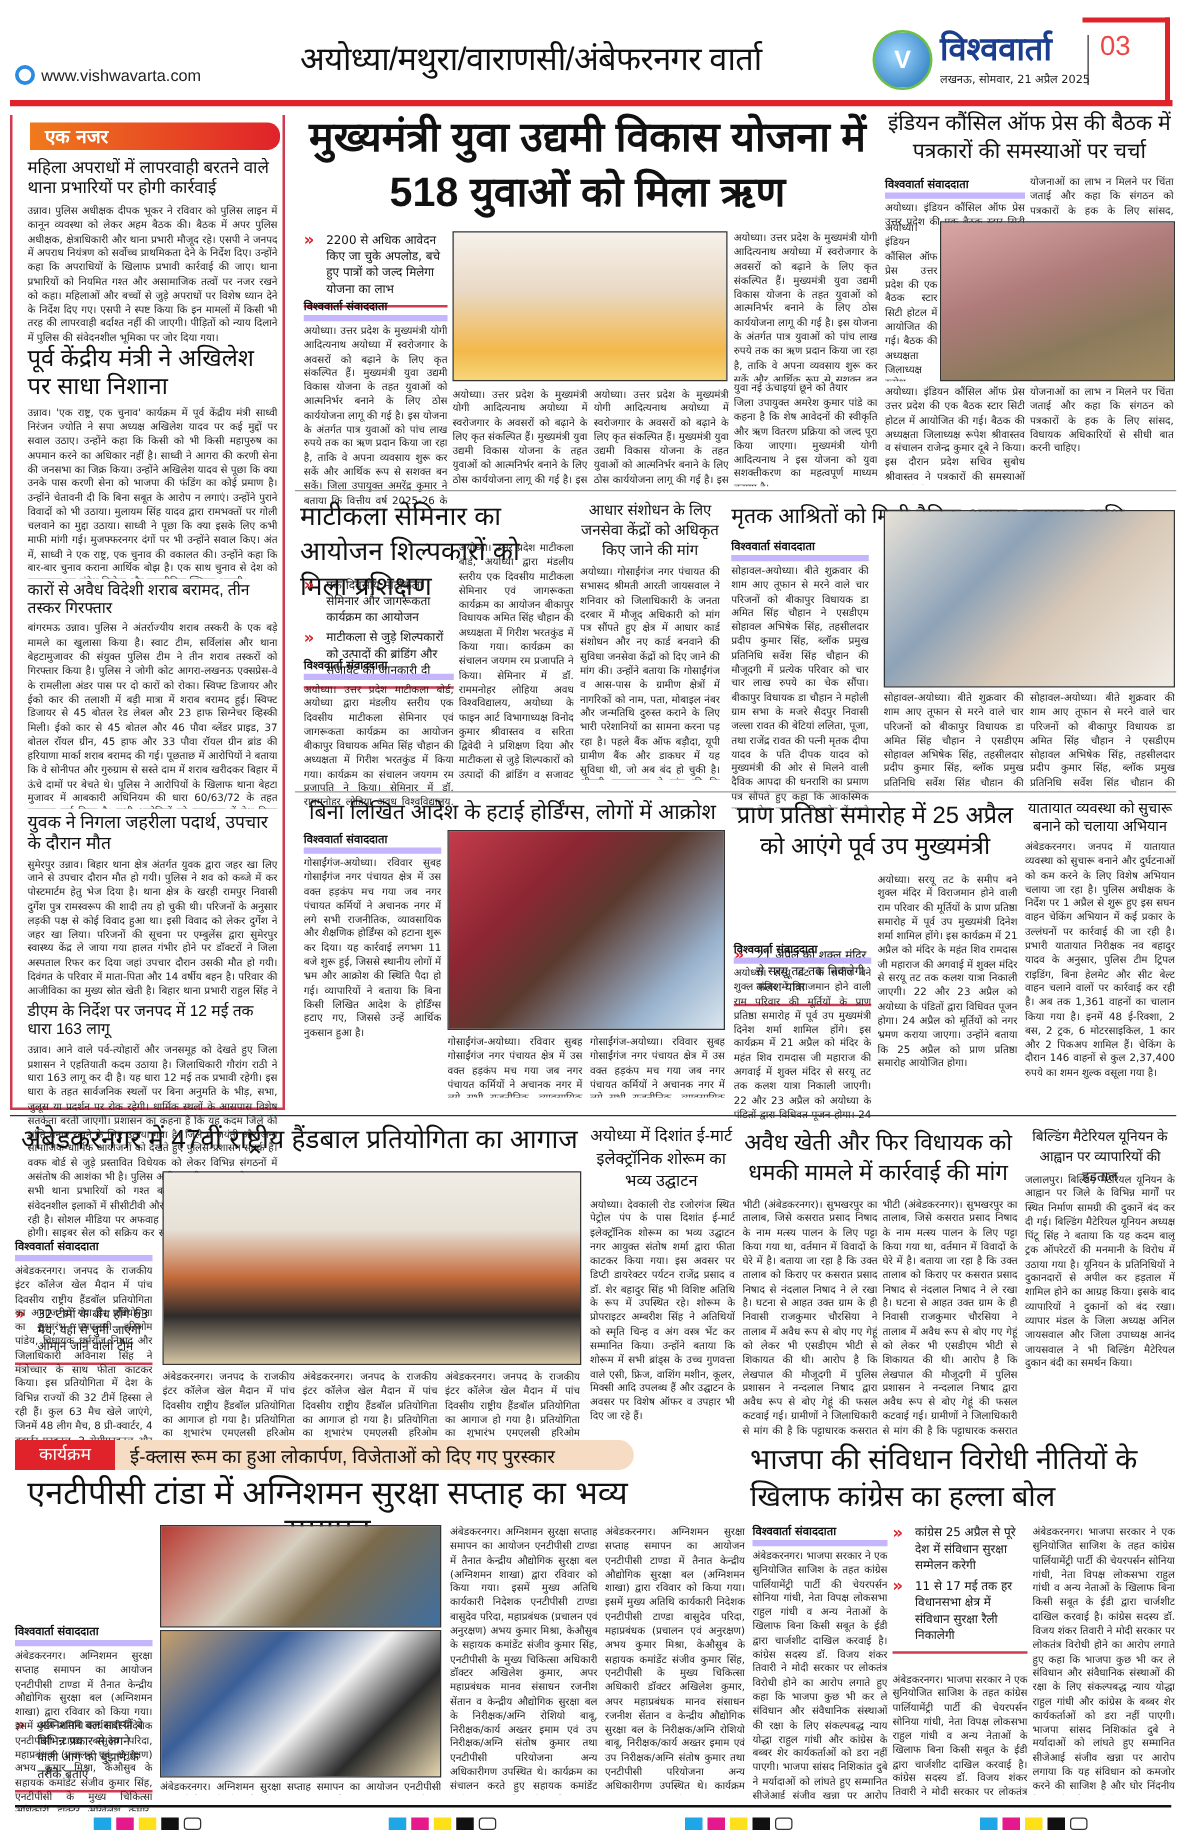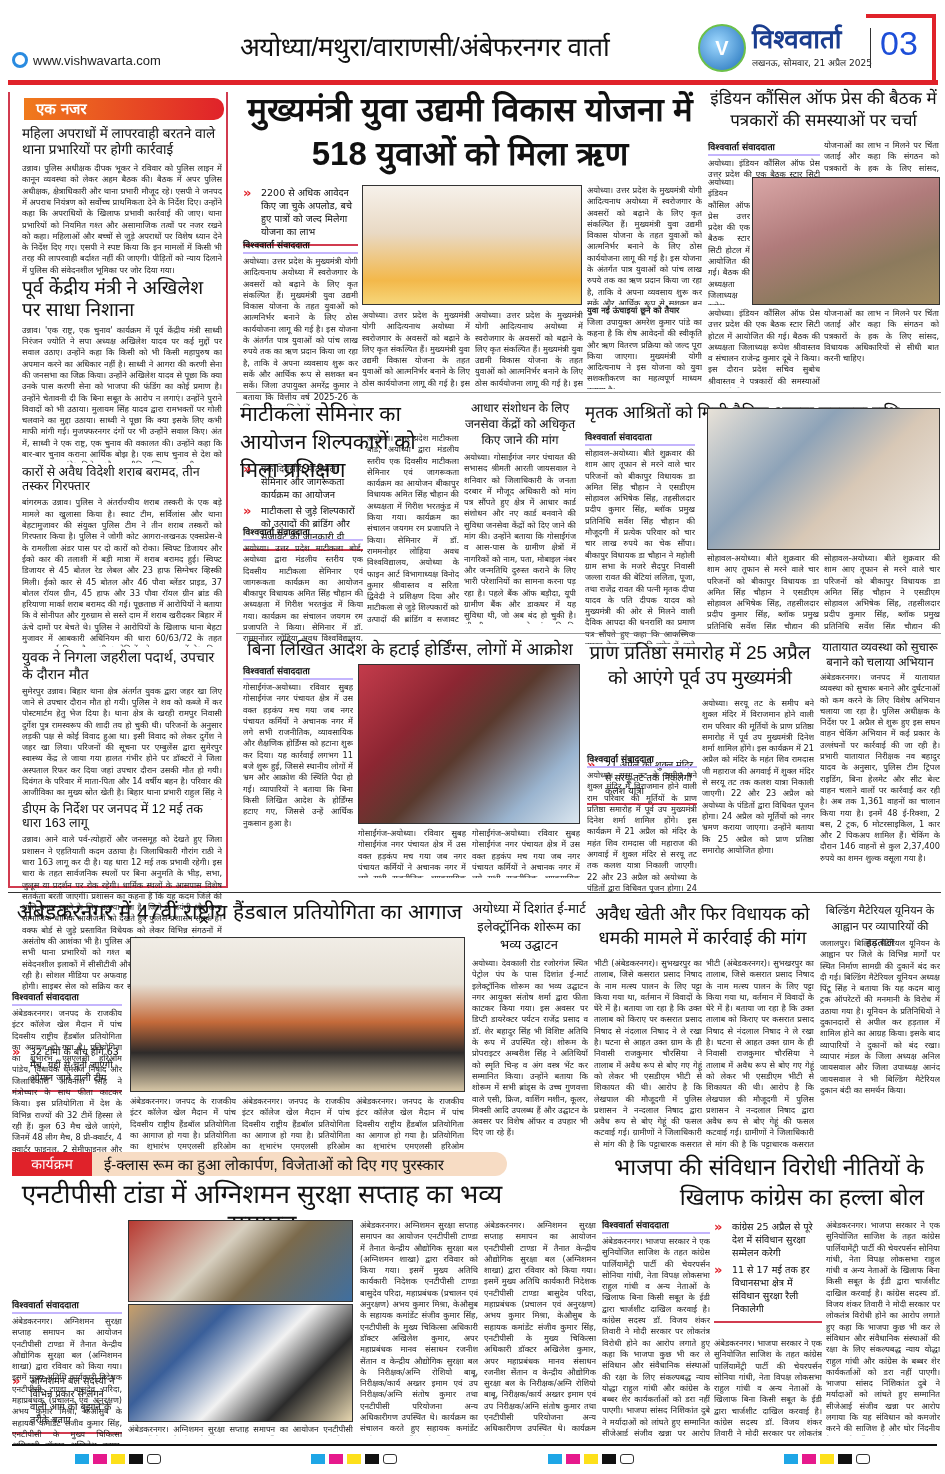--- a/index.html
+++ b/index.html
@@ -7,27 +7,27 @@
 .abs{position:absolute}
 .masthead{left:0;top:0;width:945px;height:80px}
 .url{left:12px;top:52px;font-size:13px;color:#222;font-family:"Liberation Sans",sans-serif;display:flex;align-items:center;gap:5px}
 .url .ie{width:16px;height:16px;border-radius:50%;border:3px solid #2a8be0;display:inline-block;position:relative}
 .section-title{left:240px;top:28px;font-size:26px;font-family:"Liberation Sans",sans-serif;color:#111;letter-spacing:-0.5px}
 .logo{left:698px;top:24px;width:48px;height:48px;border-radius:50%;background:radial-gradient(circle at 40% 40%,#9fd8ff,#1e6fb8);border:2px solid #6cc04a;display:flex;align-items:center;justify-content:center;color:#fff;font-weight:bold;font-size:20px;font-family:"Liberation Sans",sans-serif}
 .brand{left:752px;top:20px;font-size:26px;font-weight:bold;color:#1a3d8f;font-family:"Liberation Sans",sans-serif}
 .dateline{left:752px;top:56px;font-size:9px;color:#222}
 .pgbox{left:866px;top:14px;width:70px;height:68px;border-top:4px solid #e0222a;border-right:4px solid #e0222a}
 .pgdiv{left:870px;top:28px;width:1px;height:40px;background:#333}
-.pgnum{left:880px;top:24px;font-size:34px;font-family:"Liberation Sans",sans-serif;color:#1d4ed8}
+.pgnum{left:880px;top:24px;font-size:22px;font-family:"Liberation Sans",sans-serif;color:#ef4444}
 .redrule{left:8px;top:80px;width:930px;height:5px;background:#e0222a}
 .leftbox{left:8px;top:92px;width:220px;height:796px;border:2px solid #d13b4f;border-top:none;border-bottom-width:2px}
 .eknajar{left:24px;top:98px;width:200px;height:22px;background:linear-gradient(90deg,#f07a1c,#e0222a);border-radius:0 10px 10px 0;color:#fff;font-weight:bold;font-size:15px;padding-left:12px;line-height:22px}
 .hd{font-family:"Liberation Sans",sans-serif;color:#111;line-height:1.15}
 .body{font-size:8.2px;line-height:11.3px;color:#222;text-align:justify;overflow:hidden}
-.by{font-size:9px;font-weight:bold;border-bottom:2px solid #c4b5fd;padding-bottom:1px;margin-bottom:2px}
+.by{font-size:9px;font-weight:bold;border-bottom:5px solid #c4b5fd;padding-bottom:1px;margin-bottom:2px}
 .photo{background:linear-gradient(135deg,#c9a57c,#8f6a4a 40%,#b89a76 70%,#d8c2a1);border:1px solid #333}
 .bullet{font-size:11px;line-height:15px;color:#111;padding-left:18px;position:relative;border-bottom:2px solid #d13b4f;padding-bottom:6px}
 .bullet .chev{position:absolute;left:0;top:0;color:#e0222a;font-weight:bold;font-size:13px}
 .hrule{height:1px;background:#999}
 .karyakram{left:12px;top:1152px;width:495px;height:24px;background:#f7dcc4;border-radius:0 12px 12px 0}
 .karyakram .tag{position:absolute;left:0;top:0;height:24px;width:80px;background:#e0222a;color:#fff;font-size:14px;line-height:24px;text-align:center}
 .karyakram .txt{position:absolute;left:92px;top:2px;font-size:15px;font-family:"Liberation Sans",sans-serif}
 .cmyk{left:0;top:1448px;width:945px;height:22px;display:flex;justify-content:space-around;align-items:center}
 .cmyk .grp{display:flex;gap:4px}
 .cmyk span{width:14px;height:10px;display:inline-block}
@@ -72,21 +72,21 @@
 </div>
 <div class="abs" style="left:243px;top:238px;width:115px">
   <div class="by">विश्ववार्ता संवाददाता</div>
   <div class="body" style="height:150px">अयोध्या। उत्तर प्रदेश के मुख्यमंत्री योगी आदित्यनाथ अयोध्या में स्वरोजगार के अवसरों को बढ़ाने के लिए कृत संकल्पित हैं। मुख्यमंत्री युवा उद्यमी विकास योजना के तहत युवाओं को आत्मनिर्भर बनाने के लिए ठोस कार्ययोजना लागू की गई है। इस योजना के अंतर्गत पात्र युवाओं को पांच लाख रुपये तक का ऋण प्रदान किया जा रहा है, ताकि वे अपना व्यवसाय शुरू कर सकें और आर्थिक रूप से सशक्त बन सकें। जिला उपायुक्त अमरेंद्र कुमार ने बताया कि वित्तीय वर्ष 2025-26 के लिए अयोध्या जिले में इस योजना के तहत अब तक 2200 आवेदन अपलोड किए जा चुके हैं। इनमें से 2020 आवेदकों के नाम स्वीकृति के लिए विभिन्न बैंकों को भेजे गए हैं। प्रक्रिया में तेजी लाते हुए 615 आवेदकों के ऋण को मंजूरी मिल चुकी है और इनमें से 518 युवाओं को ऋण वितरित किया जा चुका है। यह पहल न केवल युवाओं को रोजगार के अवसर प्रदान कर रही है, बल्कि स्थानीय अर्थव्यवस्था को भी मजबूती दे रही है। योजना के तहत ऋण प्राप्त करने वाले युवा विभिन्न क्षेत्रों जैसे छोटे उद्योग, सेवा क्षेत्र, और कृषि-आधारित व्यवसाय शुरू कर रहे हैं। सरकार द्वारा बैंकों के साथ समन्वय स्थापित कर आवेदन प्रक्रिया को सरल बनाया गया है, ताकि अधिक से अधिक युवा इस योजना का लाभ उठा सकें।</div>
 </div>
 <div class="abs photo" style="left:362px;top:185px;width:220px;height:120px;background:linear-gradient(180deg,#f6f1ea 0%,#e9d9c4 40%,#f3b84a 80%,#f6d67a 100%)"></div>
 <div class="abs body" style="left:362px;top:310px;width:108px;height:78px">अयोध्या। उत्तर प्रदेश के मुख्यमंत्री योगी आदित्यनाथ अयोध्या में स्वरोजगार के अवसरों को बढ़ाने के लिए कृत संकल्पित हैं। मुख्यमंत्री युवा उद्यमी विकास योजना के तहत युवाओं को आत्मनिर्भर बनाने के लिए ठोस कार्ययोजना लागू की गई है। इस योजना के अंतर्गत पात्र युवाओं को पांच लाख रुपये तक का ऋण प्रदान किया जा रहा है, ताकि वे अपना व्यवसाय शुरू कर सकें और आर्थिक रूप से सशक्त बन सकें। जिला उपायुक्त अमरेंद्र कुमार ने बताया कि वित्तीय वर्ष 2025-26 के लिए अयोध्या जिले में इस योजना के तहत अब तक 2200 आवेदन अपलोड किए जा चुके हैं। इनमें से 2020 आवेदकों के नाम स्वीकृति के लिए विभिन्न बैंकों को भेजे गए हैं। प्रक्रिया में तेजी लाते हुए 615 आवेदकों के ऋण को मंजूरी मिल चुकी है और इनमें से 518 युवाओं को ऋण वितरित किया जा चुका है। यह पहल न केवल युवाओं को रोजगार के अवसर प्रदान कर रही है, बल्कि स्थानीय अर्थव्यवस्था को भी मजबूती दे रही है। योजना के तहत ऋण प्राप्त करने वाले युवा विभिन्न क्षेत्रों जैसे छोटे उद्योग, सेवा क्षेत्र, और कृषि-आधारित व्यवसाय शुरू कर रहे हैं। सरकार द्वारा बैंकों के साथ समन्वय स्थापित कर आवेदन प्रक्रिया को सरल बनाया गया है, ताकि अधिक से अधिक युवा इस योजना का लाभ उठा सकें।</div>
 <div class="abs body" style="left:475px;top:310px;width:108px;height:78px">अयोध्या। उत्तर प्रदेश के मुख्यमंत्री योगी आदित्यनाथ अयोध्या में स्वरोजगार के अवसरों को बढ़ाने के लिए कृत संकल्पित हैं। मुख्यमंत्री युवा उद्यमी विकास योजना के तहत युवाओं को आत्मनिर्भर बनाने के लिए ठोस कार्ययोजना लागू की गई है। इस योजना के अंतर्गत पात्र युवाओं को पांच लाख रुपये तक का ऋण प्रदान किया जा रहा है, ताकि वे अपना व्यवसाय शुरू कर सकें और आर्थिक रूप से सशक्त बन सकें। जिला उपायुक्त अमरेंद्र कुमार ने बताया कि वित्तीय वर्ष 2025-26 के लिए अयोध्या जिले में इस योजना के तहत अब तक 2200 आवेदन अपलोड किए जा चुके हैं। इनमें से 2020 आवेदकों के नाम स्वीकृति के लिए विभिन्न बैंकों को भेजे गए हैं। प्रक्रिया में तेजी लाते हुए 615 आवेदकों के ऋण को मंजूरी मिल चुकी है और इनमें से 518 युवाओं को ऋण वितरित किया जा चुका है। यह पहल न केवल युवाओं को रोजगार के अवसर प्रदान कर रही है, बल्कि स्थानीय अर्थव्यवस्था को भी मजबूती दे रही है। योजना के तहत ऋण प्राप्त करने वाले युवा विभिन्न क्षेत्रों जैसे छोटे उद्योग, सेवा क्षेत्र, और कृषि-आधारित व्यवसाय शुरू कर रहे हैं। सरकार द्वारा बैंकों के साथ समन्वय स्थापित कर आवेदन प्रक्रिया को सरल बनाया गया है, ताकि अधिक से अधिक युवा इस योजना का लाभ उठा सकें।</div>
 <div class="abs" style="left:587px;top:185px;width:115px">
   <div class="body" style="height:120px">अयोध्या। उत्तर प्रदेश के मुख्यमंत्री योगी आदित्यनाथ अयोध्या में स्वरोजगार के अवसरों को बढ़ाने के लिए कृत संकल्पित हैं। मुख्यमंत्री युवा उद्यमी विकास योजना के तहत युवाओं को आत्मनिर्भर बनाने के लिए ठोस कार्ययोजना लागू की गई है। इस योजना के अंतर्गत पात्र युवाओं को पांच लाख रुपये तक का ऋण प्रदान किया जा रहा है, ताकि वे अपना व्यवसाय शुरू कर सकें और आर्थिक रूप से सशक्त बन सकें। जिला उपायुक्त अमरेंद्र कुमार ने बताया कि वित्तीय वर्ष 2025-26 के लिए अयोध्या जिले में इस योजना के तहत अब तक 2200 आवेदन अपलोड किए जा चुके हैं। इनमें से 2020 आवेदकों के नाम स्वीकृति के लिए विभिन्न बैंकों को भेजे गए हैं। प्रक्रिया में तेजी लाते हुए 615 आवेदकों के ऋण को मंजूरी मिल चुकी है और इनमें से 518 युवाओं को ऋण वितरित किया जा चुका है। यह पहल न केवल युवाओं को रोजगार के अवसर प्रदान कर रही है, बल्कि स्थानीय अर्थव्यवस्था को भी मजबूती दे रही है। योजना के तहत ऋण प्राप्त करने वाले युवा विभिन्न क्षेत्रों जैसे छोटे उद्योग, सेवा क्षेत्र, और कृषि-आधारित व्यवसाय शुरू कर रहे हैं। सरकार द्वारा बैंकों के साथ समन्वय स्थापित कर आवेदन प्रक्रिया को सरल बनाया गया है, ताकि अधिक से अधिक युवा इस योजना का लाभ उठा सकें।</div>
-  <div class="body" style="font-weight:bold;height:12px">युवा नई ऊंचाइयां छूने को तैयार</div>
+  <div class="body" style="font-weight:normal;height:12px">युवा नई ऊंचाइयां छूने को तैयार</div>
   <div class="body" style="height:72px">जिला उपायुक्त अमरेश कुमार पांडे का कहना है कि शेष आवेदनों की स्वीकृति और ऋण वितरण प्रक्रिया को जल्द पूरा किया जाएगा। मुख्यमंत्री योगी आदित्यनाथ ने इस योजना को युवा सशक्तीकरण का महत्वपूर्ण माध्यम बताया है।</div>
 </div>
 
 <div class="abs hd" style="left:706px;top:88px;width:235px;font-size:17px;text-align:center;line-height:22px">इंडियन कौंसिल ऑफ प्रेस की बैठक में पत्रकारों की समस्याओं पर चर्चा</div>
 <div class="abs" style="left:708px;top:140px;width:112px">
   <div class="by">विश्ववार्ता संवाददाता</div>
   <div class="body" style="height:22px">अयोध्या। इंडियन कौंसिल ऑफ प्रेस उत्तर प्रदेश की एक बैठक स्टार सिटी होटल में आयोजित की गई। बैठक की अध्यक्षता जिलाध्यक्ष रूपेश श्रीवास्तव व संचालन राजेन्द्र कुमार दूबे ने किया। इस दौरान प्रदेश सचिव सुबोध श्रीवास्तव ने पत्रकारों की समस्याओं पर चर्चा की।</div>
 </div>
 <div class="abs body" style="left:824px;top:140px;width:115px;height:34px">योजनाओं का लाभ न मिलने पर चिंता जताई और कहा कि संगठन को पत्रकारों के हक के लिए सांसद, विधायक अधिकारियों से सीधी बात करनी चाहिए।</div>
 <div class="abs photo" style="left:752px;top:177px;width:188px;height:128px;background:linear-gradient(160deg,#d9a6a6,#b07b7b 40%,#8c7a5d 70%,#a18c62)"></div>
@@ -182,21 +182,21 @@
 <div class="abs" style="left:12px;top:1298px;width:110px">
   <div class="by">विश्ववार्ता संवाददाता</div>
   <div class="body" style="height:130px">अंबेडकरनगर। अग्निशमन सुरक्षा सप्ताह समापन का आयोजन एनटीपीसी टाण्डा में तैनात केन्द्रीय औद्योगिक सुरक्षा बल (अग्निशमन शाखा) द्वारा रविवार को किया गया। इसमें मुख्य अतिथि कार्यकारी निदेशक एनटीपीसी टाण्डा बासुदेव परिदा, महाप्रबंधक (प्रचालन एवं अनुरक्षण) अभय कुमार मिश्रा, केऔसुब के सहायक कमांडेंट संजीव कुमार सिंह, एनटीपीसी के मुख्य चिकित्सा अधिकारी डॉक्टर अखिलेश कुमार, अपर महाप्रबंधक मानव संसाधन रजनीश सेंतान व केन्द्रीय औद्योगिक सुरक्षा बल के निरीक्षक/अग्नि रोशियो बाबू, निरीक्षक/कार्य अख्तर इमाम एवं उप निरीक्षक/अग्नि संतोष कुमार तथा एनटीपीसी परियोजना अन्य अधिकारीगण उपस्थित थे। कार्यक्रम का संचालन करते हुए सहायक कमांडेंट संजीव कुमार सिंह ने अग्नि सुरक्षा जागरूकता के संबंध में सप्ताह के दौरान आयोजित किये गये कार्यक्रम की विधिवत जानकारी दी। कार्यक्रम के दौरान अग्निशमन बल सदस्यों द्वारा विभिन्न प्रकार से लगने वाली आग को किस प्रकार बुझाया जाए तथा बचाव कार्य संबंधित शानदार अग्निशमन प्रदर्शन प्रस्तुत किया। कार्यकारी निदेशक एनटीपीसी टाण्डा परिदा ने अपने संबोधन में बताया कि अग्नि सुरक्षा जन जागरूकता के द्वारा हम आग से होने वाली दुर्घटनाओं से निजात पा सकते हैं। केऔसुब (अग्निशमन शाखा) के द्वारा अग्नि सुरक्षा से संबंधित किये जा रहे प्रयासों की भूरि-भूरि प्रशंसा मुख्य अतिथि कार्यकारी निदेशक ने की।</div>
 </div>
 <div class="abs photo" style="left:128px;top:1220px;width:225px;height:82px;background:linear-gradient(135deg,#b83a32,#d7cfbf 40%,#7b6a4c 60%,#3f6fa0)"></div>
 <div class="abs photo" style="left:128px;top:1304px;width:225px;height:118px;background:linear-gradient(135deg,#c9a06a,#3a5f9a 30%,#f2f2f2 55%,#2b2b2b 75%,#e6d6b0)"></div>
 <div class="abs body" style="left:128px;top:1424px;width:225px;height:12px">अंबेडकरनगर। अग्निशमन सुरक्षा सप्ताह समापन का आयोजन एनटीपीसी टाण्डा में तैनात केन्द्रीय औद्योगिक सुरक्षा बल (अग्निशमन शाखा) द्वारा रविवार को किया गया। इसमें मुख्य अतिथि कार्यकारी निदेशक एनटीपीसी टाण्डा बासुदेव परिदा, महाप्रबंधक (प्रचालन एवं अनुरक्षण) अभय कुमार मिश्रा, केऔसुब के सहायक कमांडेंट संजीव कुमार सिंह, एनटीपीसी के मुख्य चिकित्सा अधिकारी डॉक्टर अखिलेश कुमार, अपर महाप्रबंधक मानव संसाधन रजनीश सेंतान व केन्द्रीय औद्योगिक सुरक्षा बल के निरीक्षक/अग्नि रोशियो बाबू, निरीक्षक/कार्य अख्तर इमाम एवं उप निरीक्षक/अग्नि संतोष कुमार तथा एनटीपीसी परियोजना अन्य अधिकारीगण उपस्थित थे। कार्यक्रम का संचालन करते हुए सहायक कमांडेंट संजीव कुमार सिंह ने अग्नि सुरक्षा जागरूकता के संबंध में सप्ताह के दौरान आयोजित किये गये कार्यक्रम की विधिवत जानकारी दी। कार्यक्रम के दौरान अग्निशमन बल सदस्यों द्वारा विभिन्न प्रकार से लगने वाली आग को किस प्रकार बुझाया जाए तथा बचाव कार्य संबंधित शानदार अग्निशमन प्रदर्शन प्रस्तुत किया। कार्यकारी निदेशक एनटीपीसी टाण्डा परिदा ने अपने संबोधन में बताया कि अग्नि सुरक्षा जन जागरूकता के द्वारा हम आग से होने वाली दुर्घटनाओं से निजात पा सकते हैं। केऔसुब (अग्निशमन शाखा) के द्वारा अग्नि सुरक्षा से संबंधित किये जा रहे प्रयासों की भूरि-भूरि प्रशंसा मुख्य अतिथि कार्यकारी निदेशक ने की।</div>
 <div class="abs body" style="left:360px;top:1220px;width:118px;height:216px">अंबेडकरनगर। अग्निशमन सुरक्षा सप्ताह समापन का आयोजन एनटीपीसी टाण्डा में तैनात केन्द्रीय औद्योगिक सुरक्षा बल (अग्निशमन शाखा) द्वारा रविवार को किया गया। इसमें मुख्य अतिथि कार्यकारी निदेशक एनटीपीसी टाण्डा बासुदेव परिदा, महाप्रबंधक (प्रचालन एवं अनुरक्षण) अभय कुमार मिश्रा, केऔसुब के सहायक कमांडेंट संजीव कुमार सिंह, एनटीपीसी के मुख्य चिकित्सा अधिकारी डॉक्टर अखिलेश कुमार, अपर महाप्रबंधक मानव संसाधन रजनीश सेंतान व केन्द्रीय औद्योगिक सुरक्षा बल के निरीक्षक/अग्नि रोशियो बाबू, निरीक्षक/कार्य अख्तर इमाम एवं उप निरीक्षक/अग्नि संतोष कुमार तथा एनटीपीसी परियोजना अन्य अधिकारीगण उपस्थित थे। कार्यक्रम का संचालन करते हुए सहायक कमांडेंट संजीव कुमार सिंह ने अग्नि सुरक्षा जागरूकता के संबंध में सप्ताह के दौरान आयोजित किये गये कार्यक्रम की विधिवत जानकारी दी। कार्यक्रम के दौरान अग्निशमन बल सदस्यों द्वारा विभिन्न प्रकार से लगने वाली आग को किस प्रकार बुझाया जाए तथा बचाव कार्य संबंधित शानदार अग्निशमन प्रदर्शन प्रस्तुत किया। कार्यकारी निदेशक एनटीपीसी टाण्डा परिदा ने अपने संबोधन में बताया कि अग्नि सुरक्षा जन जागरूकता के द्वारा हम आग से होने वाली दुर्घटनाओं से निजात पा सकते हैं। केऔसुब (अग्निशमन शाखा) के द्वारा अग्नि सुरक्षा से संबंधित किये जा रहे प्रयासों की भूरि-भूरि प्रशंसा मुख्य अतिथि कार्यकारी निदेशक ने की।</div>
 <div class="abs body" style="left:484px;top:1220px;width:112px;height:216px">अंबेडकरनगर। अग्निशमन सुरक्षा सप्ताह समापन का आयोजन एनटीपीसी टाण्डा में तैनात केन्द्रीय औद्योगिक सुरक्षा बल (अग्निशमन शाखा) द्वारा रविवार को किया गया। इसमें मुख्य अतिथि कार्यकारी निदेशक एनटीपीसी टाण्डा बासुदेव परिदा, महाप्रबंधक (प्रचालन एवं अनुरक्षण) अभय कुमार मिश्रा, केऔसुब के सहायक कमांडेंट संजीव कुमार सिंह, एनटीपीसी के मुख्य चिकित्सा अधिकारी डॉक्टर अखिलेश कुमार, अपर महाप्रबंधक मानव संसाधन रजनीश सेंतान व केन्द्रीय औद्योगिक सुरक्षा बल के निरीक्षक/अग्नि रोशियो बाबू, निरीक्षक/कार्य अख्तर इमाम एवं उप निरीक्षक/अग्नि संतोष कुमार तथा एनटीपीसी परियोजना अन्य अधिकारीगण उपस्थित थे। कार्यक्रम का संचालन करते हुए सहायक कमांडेंट संजीव कुमार सिंह ने अग्नि सुरक्षा जागरूकता के संबंध में सप्ताह के दौरान आयोजित किये गये कार्यक्रम की विधिवत जानकारी दी। कार्यक्रम के दौरान अग्निशमन बल सदस्यों द्वारा विभिन्न प्रकार से लगने वाली आग को किस प्रकार बुझाया जाए तथा बचाव कार्य संबंधित शानदार अग्निशमन प्रदर्शन प्रस्तुत किया। कार्यकारी निदेशक एनटीपीसी टाण्डा परिदा ने अपने संबोधन में बताया कि अग्नि सुरक्षा जन जागरूकता के द्वारा हम आग से होने वाली दुर्घटनाओं से निजात पा सकते हैं। केऔसुब (अग्निशमन शाखा) के द्वारा अग्नि सुरक्षा से संबंधित किये जा रहे प्रयासों की भूरि-भूरि प्रशंसा मुख्य अतिथि कार्यकारी निदेशक ने की।</div>
 
-<div class="abs hd" style="left:584px;top:1152px;width:340px;font-size:23px;text-align:right;line-height:30px">भाजपा की संविधान विरोधी नीतियों के खिलाफ कांग्रेस का हल्ला बोल</div>
+<div class="abs hd" style="left:600px;top:1152px;width:340px;font-size:23px;text-align:left;line-height:30px">भाजपा की संविधान विरोधी नीतियों के खिलाफ कांग्रेस का हल्ला बोल</div>
 <div class="abs" style="left:602px;top:1218px;width:108px">
   <div class="by">विश्ववार्ता संवाददाता</div>
   <div class="body" style="height:200px">अंबेडकरनगर। भाजपा सरकार ने एक सुनियोजित साजिश के तहत कांग्रेस पार्लियामेंट्री पार्टी की चेयरपर्सन सोनिया गांधी, नेता विपक्ष लोकसभा राहुल गांधी व अन्य नेताओं के खिलाफ बिना किसी सबूत के ईडी द्वारा चार्जशीट दाखिल करवाई है। कांग्रेस सदस्य डॉ. विजय शंकर तिवारी ने मोदी सरकार पर लोकतंत्र विरोधी होने का आरोप लगाते हुए कहा कि भाजपा कुछ भी कर ले संविधान और संवैधानिक संस्थाओं की रक्षा के लिए संकल्पबद्ध न्याय योद्धा राहुल गांधी और कांग्रेस के बब्बर शेर कार्यकर्ताओं को डरा नहीं पाएगी। भाजपा सांसद निशिकांत दुबे ने मर्यादाओं को लांघते हुए सम्मानित सीजेआई संजीव खन्ना पर आरोप लगाया कि यह संविधान को कमजोर करने की साजिश है और घोर निंदनीय है। इसके लिए मोदी सरकार 146 करोड़ देशवासियों से माफी मांग प्रायश्चित करे। कांग्रेस ने भाजपा और मोदी सरकार की संविधान विरोधी नीतियों के खिलाफ 25 अप्रैल से पूरे देश में संविधान सुरक्षा सम्मेलन कर 11 से 17 मई तक हर विधानसभा क्षेत्र में संविधान सुरक्षा रैली और 25 मई से 30 मई तक देश के हर घर में संविधान की सुरक्षा और सम्मान को लेकर सम्पर्क कर मोदी सरकार की जन विरोधी नीतियों को उजागर करेगी। इसी क्रम में 21 अप्रैल से 24 अप्रैल तक हर जनपद में कांग्रेस के शीर्ष नेता प्रेस कॉन्फ्रेंस कर देश के चतुर्थ स्तंभ के माध्यम से जन जन तक संविधान के सम्मान की सुरक्षा की बात पहुंचाएंगे।</div>
 </div>
 <div class="abs" style="left:714px;top:1220px;width:108px">
   <div class="bullet" style="border:none;padding-bottom:0;font-size:9.5px;line-height:13px"><span class="chev">»</span><span>कांग्रेस 25 अप्रैल से पूरे देश में संविधान सुरक्षा सम्मेलन करेगी</span></div>
   <div class="bullet" style="font-size:9.5px;line-height:13px;margin-top:4px"><span class="chev">»</span><span>11 से 17 मई तक हर विधानसभा क्षेत्र में संविधान सुरक्षा रैली निकालेगी</span></div>
 </div>
 <div class="abs body" style="left:714px;top:1338px;width:108px;height:98px">अंबेडकरनगर। भाजपा सरकार ने एक सुनियोजित साजिश के तहत कांग्रेस पार्लियामेंट्री पार्टी की चेयरपर्सन सोनिया गांधी, नेता विपक्ष लोकसभा राहुल गांधी व अन्य नेताओं के खिलाफ बिना किसी सबूत के ईडी द्वारा चार्जशीट दाखिल करवाई है। कांग्रेस सदस्य डॉ. विजय शंकर तिवारी ने मोदी सरकार पर लोकतंत्र विरोधी होने का आरोप लगाते हुए कहा कि भाजपा कुछ भी कर ले संविधान और संवैधानिक संस्थाओं की रक्षा के लिए संकल्पबद्ध न्याय योद्धा राहुल गांधी और कांग्रेस के बब्बर शेर कार्यकर्ताओं को डरा नहीं पाएगी। भाजपा सांसद निशिकांत दुबे ने मर्यादाओं को लांघते हुए सम्मानित सीजेआई संजीव खन्ना पर आरोप लगाया कि यह संविधान को कमजोर करने की साजिश है और घोर निंदनीय है। इसके लिए मोदी सरकार 146 करोड़ देशवासियों से माफी मांग प्रायश्चित करे। कांग्रेस ने भाजपा और मोदी सरकार की संविधान विरोधी नीतियों के खिलाफ 25 अप्रैल से पूरे देश में संविधान सुरक्षा सम्मेलन कर 11 से 17 मई तक हर विधानसभा क्षेत्र में संविधान सुरक्षा रैली और 25 मई से 30 मई तक देश के हर घर में संविधान की सुरक्षा और सम्मान को लेकर सम्पर्क कर मोदी सरकार की जन विरोधी नीतियों को उजागर करेगी। इसी क्रम में 21 अप्रैल से 24 अप्रैल तक हर जनपद में कांग्रेस के शीर्ष नेता प्रेस कॉन्फ्रेंस कर देश के चतुर्थ स्तंभ के माध्यम से जन जन तक संविधान के सम्मान की सुरक्षा की बात पहुंचाएंगे।</div>
 <div class="abs body" style="left:826px;top:1220px;width:114px;height:216px">अंबेडकरनगर। भाजपा सरकार ने एक सुनियोजित साजिश के तहत कांग्रेस पार्लियामेंट्री पार्टी की चेयरपर्सन सोनिया गांधी, नेता विपक्ष लोकसभा राहुल गांधी व अन्य नेताओं के खिलाफ बिना किसी सबूत के ईडी द्वारा चार्जशीट दाखिल करवाई है। कांग्रेस सदस्य डॉ. विजय शंकर तिवारी ने मोदी सरकार पर लोकतंत्र विरोधी होने का आरोप लगाते हुए कहा कि भाजपा कुछ भी कर ले संविधान और संवैधानिक संस्थाओं की रक्षा के लिए संकल्पबद्ध न्याय योद्धा राहुल गांधी और कांग्रेस के बब्बर शेर कार्यकर्ताओं को डरा नहीं पाएगी। भाजपा सांसद निशिकांत दुबे ने मर्यादाओं को लांघते हुए सम्मानित सीजेआई संजीव खन्ना पर आरोप लगाया कि यह संविधान को कमजोर करने की साजिश है और घोर निंदनीय है। इसके लिए मोदी सरकार 146 करोड़ देशवासियों से माफी मांग प्रायश्चित करे। कांग्रेस ने भाजपा और मोदी सरकार की संविधान विरोधी नीतियों के खिलाफ 25 अप्रैल से पूरे देश में संविधान सुरक्षा सम्मेलन कर 11 से 17 मई तक हर विधानसभा क्षेत्र में संविधान सुरक्षा रैली और 25 मई से 30 मई तक देश के हर घर में संविधान की सुरक्षा और सम्मान को लेकर सम्पर्क कर मोदी सरकार की जन विरोधी नीतियों को उजागर करेगी। इसी क्रम में 21 अप्रैल से 24 अप्रैल तक हर जनपद में कांग्रेस के शीर्ष नेता प्रेस कॉन्फ्रेंस कर देश के चतुर्थ स्तंभ के माध्यम से जन जन तक संविधान के सम्मान की सुरक्षा की बात पहुंचाएंगे।</div>

